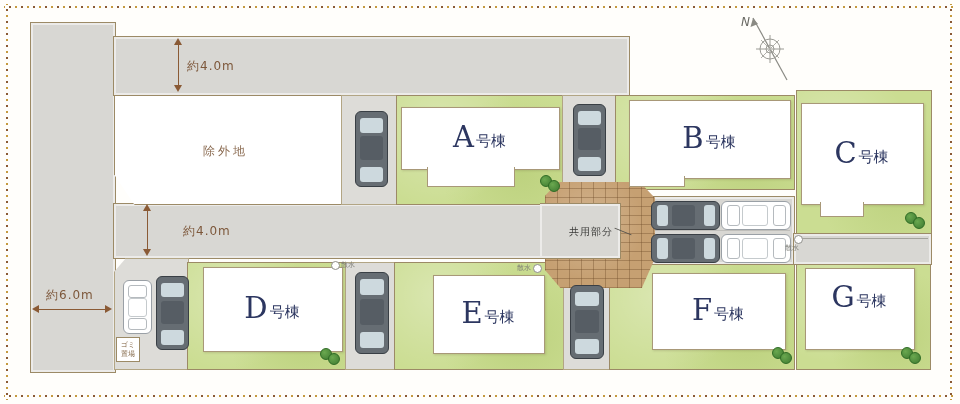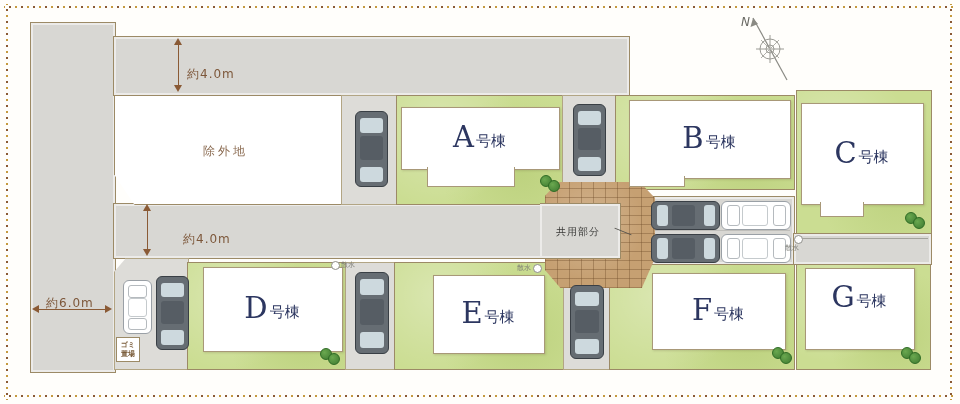--- a/index.html
+++ b/index.html
@@ -47,36 +47,36 @@
   .car.dark .window{background:#cdd9de;}
   .car.dark .roof{background:#565d64;}
   .car.white .window{background:#fff;border:1px solid #b5babe;}
   .car.white .roof{background:#fff;border:1px solid #c5cacd;}
 
   .shrubs{position:absolute;width:20px;height:16px;}
   .shrub{position:absolute;width:10px;height:10px;border-radius:50%;border:1px solid #2e6b24;
     background:radial-gradient(circle at 35% 35%,#6aa84f,#3e7a30);}
   .shrub.s2{left:8px;top:5px;}
 
-  .dim{position:absolute;color:#7d573a;font-size:12px;letter-spacing:1px;white-space:nowrap;margin-top:8px;}
+  .dim{position:absolute;color:#7d573a;font-size:12px;letter-spacing:1px;white-space:nowrap;}
   .arrow-v{position:absolute;width:9px;}
   .arrow-v .shaft{position:absolute;left:4px;top:2px;bottom:2px;width:1px;background:#8a5a35;}
   .arrow-v .ht{position:absolute;top:0;left:0;width:0;height:0;border-left:4px solid transparent;border-right:4px solid transparent;border-bottom:7px solid #8a5a35;}
   .arrow-v .hb{position:absolute;bottom:0;left:0;width:0;height:0;border-left:4px solid transparent;border-right:4px solid transparent;border-top:7px solid #8a5a35;}
   .arrow-h{position:absolute;height:9px;}
   .arrow-h .shaft{position:absolute;top:4px;left:2px;right:2px;height:1px;background:#8a5a35;}
   .arrow-h .hl{position:absolute;left:0;top:0;width:0;height:0;border-top:4px solid transparent;border-bottom:4px solid transparent;border-right:7px solid #8a5a35;}
   .arrow-h .hr{position:absolute;right:0;top:0;width:0;height:0;border-top:4px solid transparent;border-bottom:4px solid transparent;border-left:7px solid #8a5a35;}
 
   .tap{position:absolute;width:7px;height:7px;border-radius:50%;background:#fff;border:1px solid #8f8f8a;}
   .tiny{position:absolute;font-size:7px;color:#7b7b74;white-space:nowrap;line-height:1;}
   .hairline{position:absolute;height:1px;background:#a3a39c;}
 
   .gbox{position:absolute;width:24px;height:25px;background:#fff;border:1px solid #9c8a66;
-    font-size:7px;line-height:1.3;color:#7a5c3a;text-align:center;padding-top:3px;box-sizing:border-box;font-weight:bold;}
+    font-size:7px;line-height:1.3;color:#7a5c3a;text-align:center;padding-top:3px;box-sizing:border-box;}
 
   .common-label{position:absolute;font-size:10px;color:#3a3a38;letter-spacing:1px;white-space:nowrap;}
   .leader{position:absolute;width:18px;height:1px;background:#55544f;transform:rotate(22deg);}
 
   .excluded-label{position:absolute;font-size:12px;color:#8a6a50;letter-spacing:3px;}
 
   .titlebox{position:absolute;left:825px;top:27px;width:114px;height:37px;background:#fff;border:1px solid #bbb7ae;
     display:flex;align-items:center;justify-content:center;font-family:"DejaVu Serif","Liberation Serif",serif;
     font-size:19px;letter-spacing:2px;color:#4a4a46;box-shadow:1px 1px 2px rgba(0,0,0,.08);}
 </style>
@@ -258,21 +258,21 @@
 
   <div class="arrow-h" style="left:32px;top:305px;width:80px;">
     <div class="shaft"></div>
       <div class="hl"></div>
       <div class="hr"></div>
   </div>
   <div class="dim" style="left:46px;top:287px;">約6.0m</div>
 
   <div class="excluded-label" style="left:203px;top:143px;">除外地</div>
 
-  <div class="common-label" style="left:556px;top:225px;">共用部分</div>
+  <div class="common-label" style="left:569px;top:225px;">共用部分</div>
   <div class="leader" style="left:614px;top:231px;"></div>
 
   <svg width="70" height="80" viewBox="0 0 70 80" style="position:absolute;left:735px;top:8px;">
     <line x1="18" y1="10" x2="52" y2="72" stroke="#8a8a84" stroke-width="1.2"></line>
     <polygon points="18,10 15.5,19 23,16" fill="#8a8a84"></polygon>
     <circle cx="35" cy="41" r="10" fill="none" stroke="#9a9a94" stroke-width="1"></circle>
     <circle cx="35" cy="41" r="4" fill="none" stroke="#9a9a94" stroke-width="1"></circle>
     <line x1="35" y1="27" x2="35" y2="55" stroke="#9a9a94" stroke-width="1"></line>
     <line x1="21" y1="41" x2="49" y2="41" stroke="#9a9a94" stroke-width="1"></line>
     <line x1="26" y1="32" x2="44" y2="50" stroke="#b0b0aa" stroke-width="1"></line>

